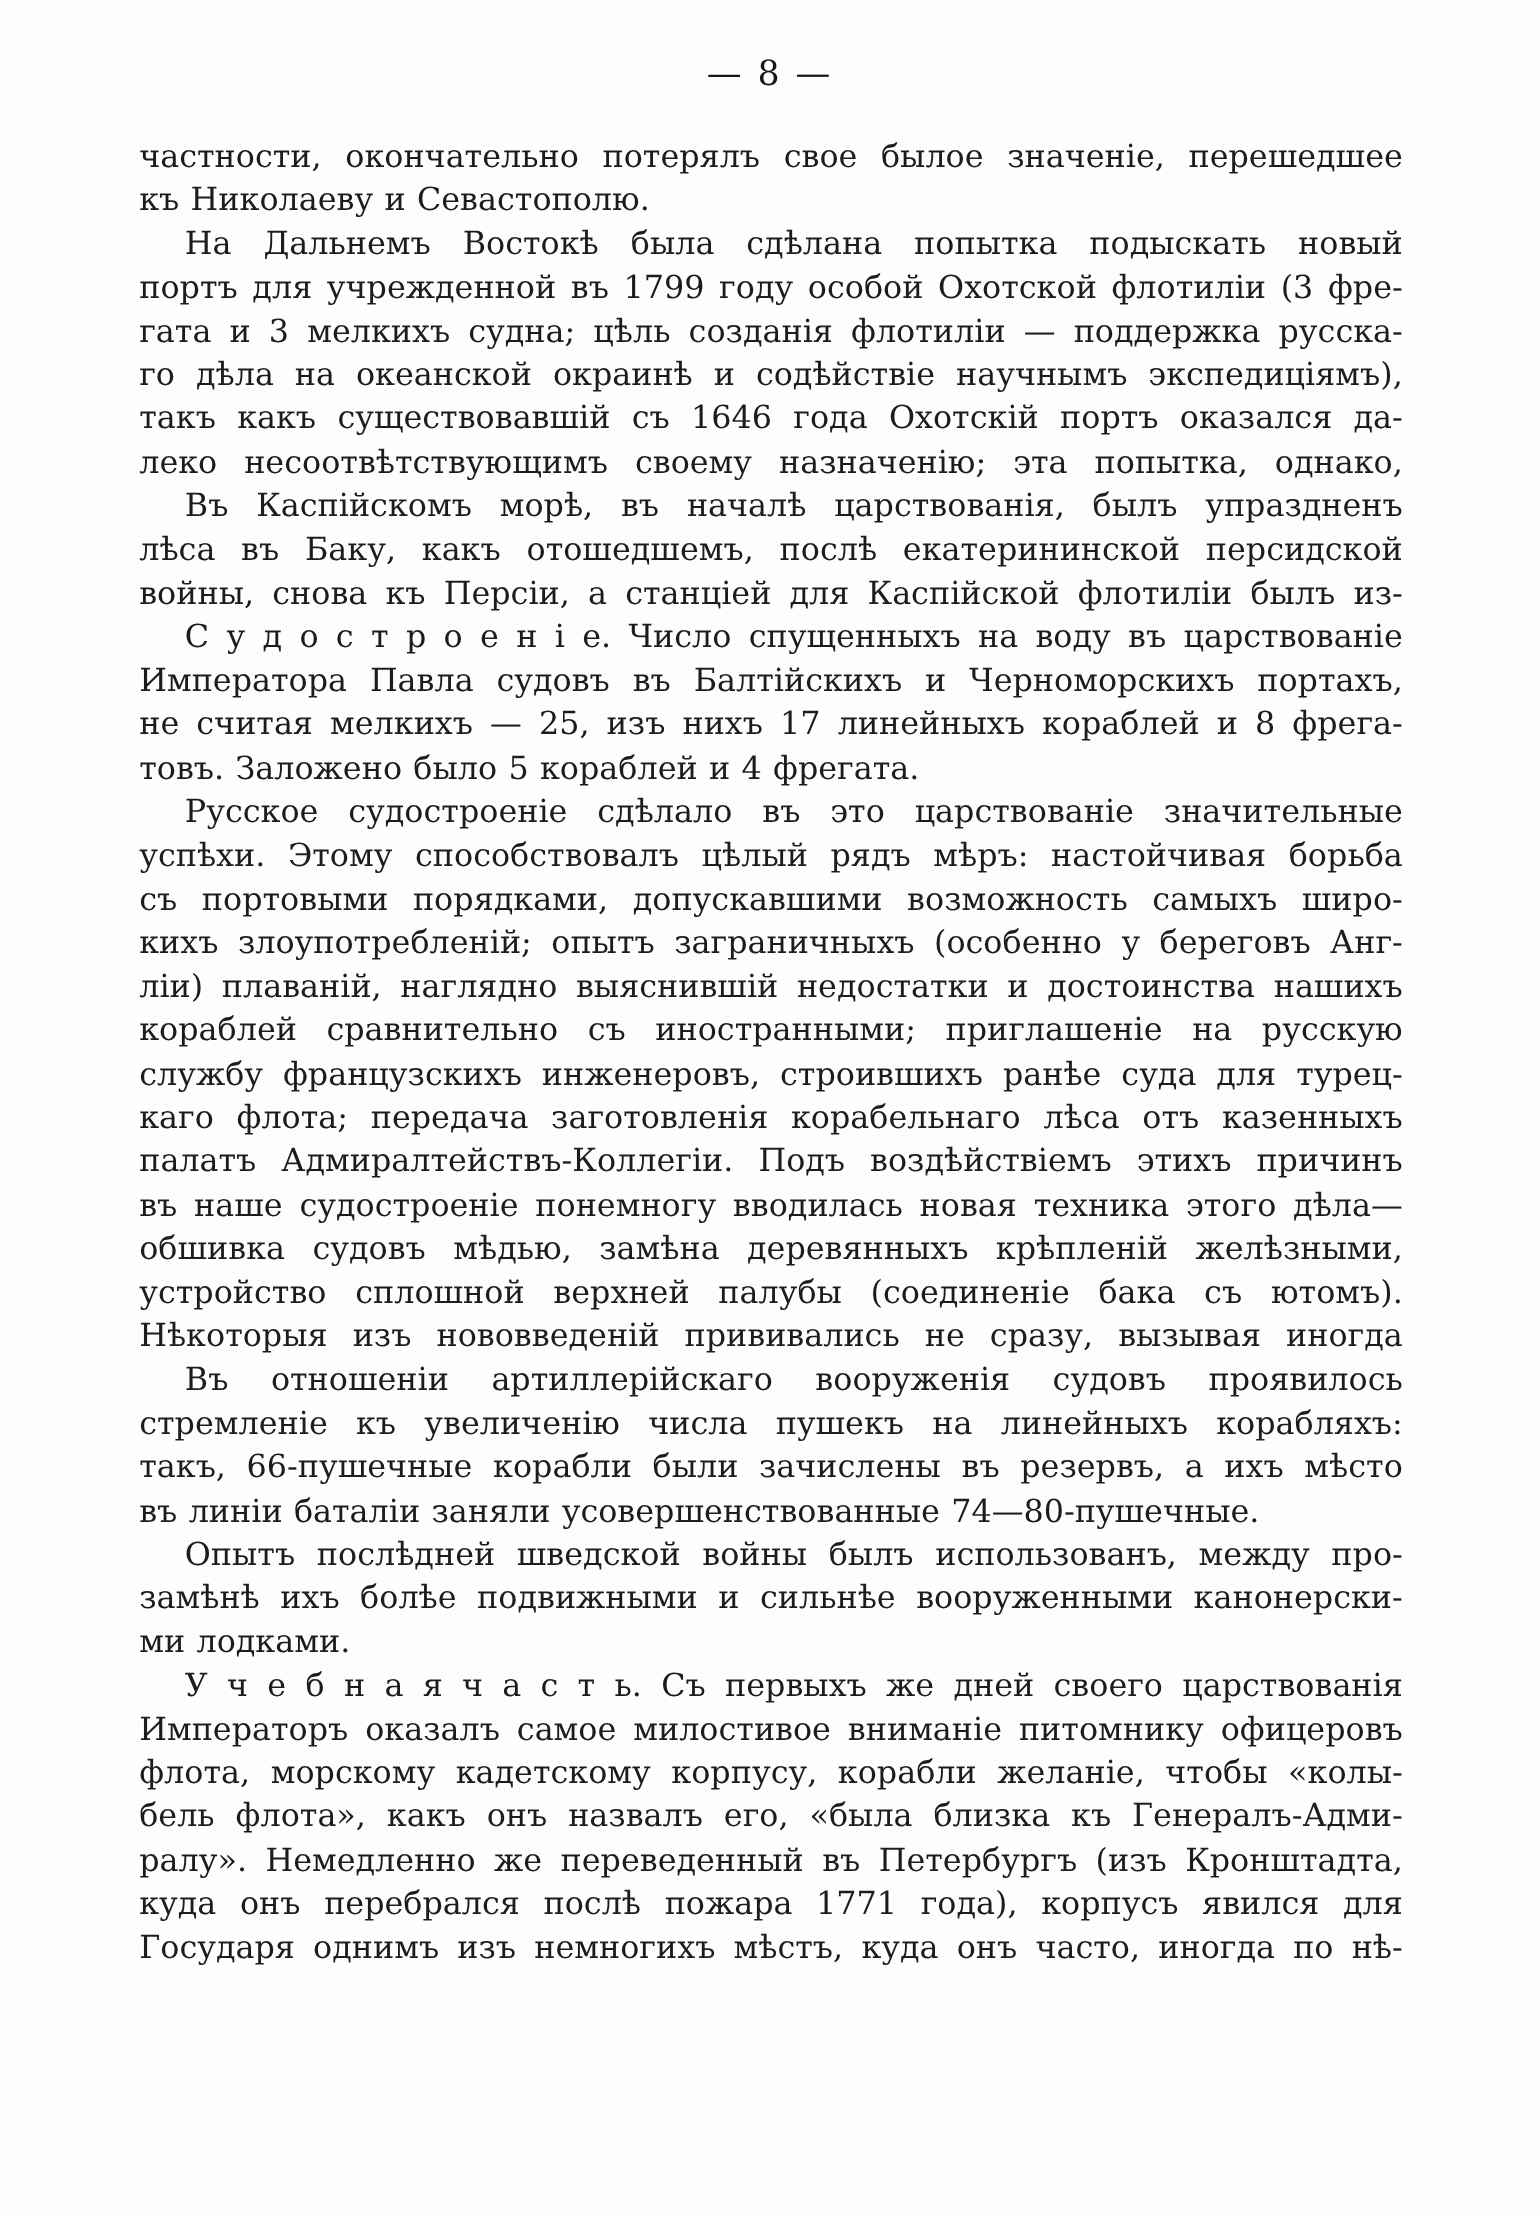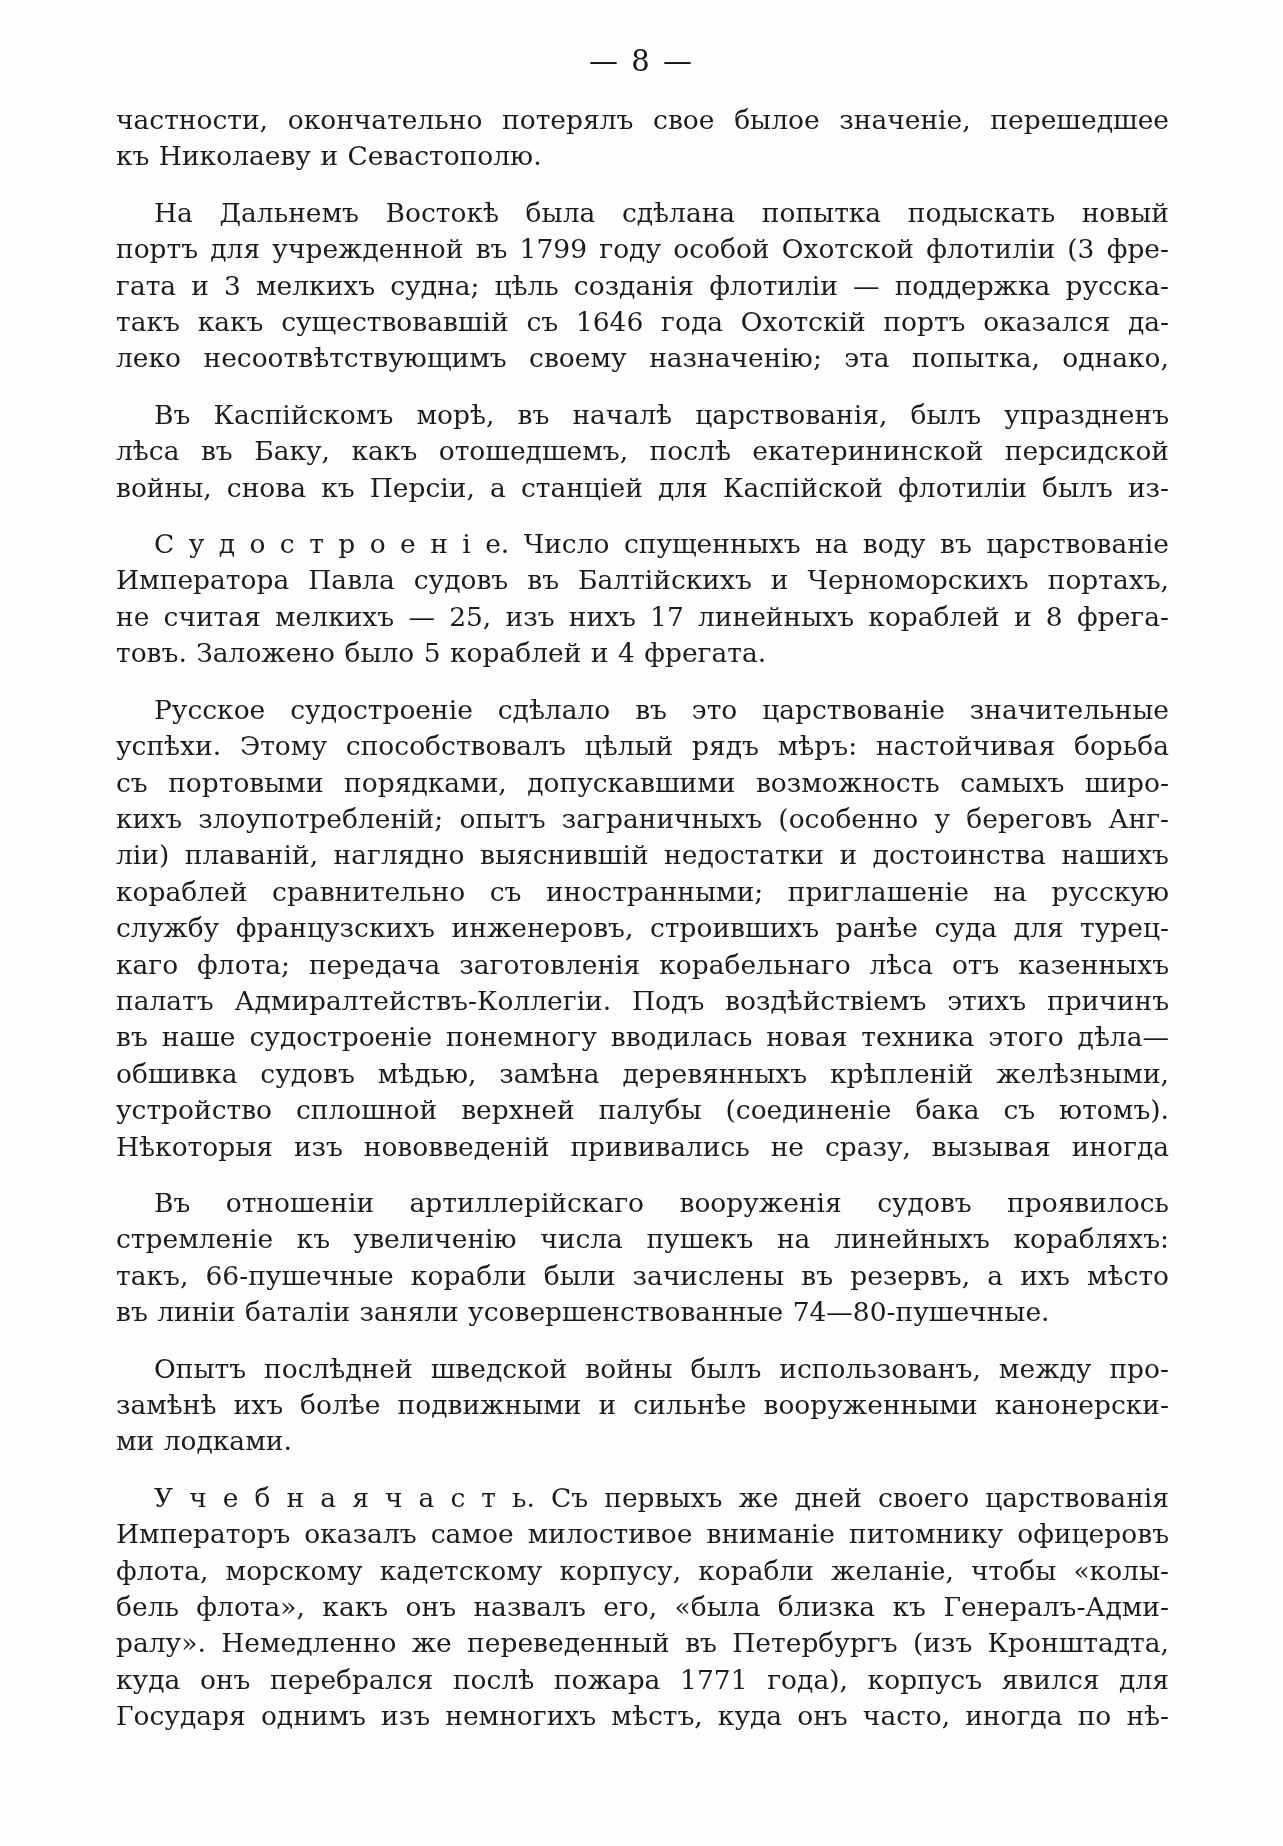--- a/index.html
+++ b/index.html
@@ -21,58 +21,58 @@
     top: 44px;
     left: 0;
     right: 0;
     text-align: center;
     font-size: 29px;
     letter-spacing: 2px;
     color: #161616;
   }
   .text-block {
     position: absolute;
-    top: 102px;
+    top: 113px;
     left: 116px;
     width: 1053px;
   }
   .para {
     margin: 0;
     padding: 0;
   }
   .line {
     font-size: 26.5px;
     line-height: 36.4px;
     text-align: justify;
     text-align-last: justify;
     word-spacing: 1px;
     white-space: normal;
   }
   .line.last {
     text-align-last: left;
   }
   .para.indent .line:first-child {
     text-indent: 38px;
-    margin-top: 20px;
   }
 </style>
 </head>
 <body>
 
 <div class="page" style="background: rgb(253, 253, 251); color: rgb(28, 28, 28);">
   <div class="page-header">— 8 —</div>
   <div class="text-block">
       <div class="para">
         <div class="line">частности, окончательно потерялъ свое былое значеніе, перешедшее</div>
         <div class="line last">къ Николаеву и Севастополю.</div>
       </div>
       <div class="para indent">
         <div class="line">На Дальнемъ Востокѣ была сдѣлана попытка подыскать новый</div>
         <div class="line">портъ для учрежденной въ 1799 году особой Охотской флотиліи (3 фре-</div>
         <div class="line">гата и 3 мелкихъ судна; цѣль созданія флотиліи — поддержка русска-</div>
+        <div class="line">го дѣла на океанской окраинѣ и содѣйствіе научнымъ экспедиціямъ),</div>
         <div class="line">такъ какъ существовавшій съ 1646 года Охотскій портъ оказался да-</div>
         <div class="line">леко несоотвѣтствующимъ своему назначенію; эта попытка, однако,</div>
       </div>
       <div class="para indent">
         <div class="line">Въ Каспійскомъ морѣ, въ началѣ царствованія, былъ упраздненъ</div>
         <div class="line">лѣса въ Баку, какъ отошедшемъ, послѣ екатерининской персидской</div>
         <div class="line">войны, снова къ Персіи, а станціей для Каспійской флотиліи былъ из-</div>
       </div>
       <div class="para indent">
         <div class="line">С у д о с т р о е н і е.  Число спущенныхъ на воду въ царствованіе</div>

